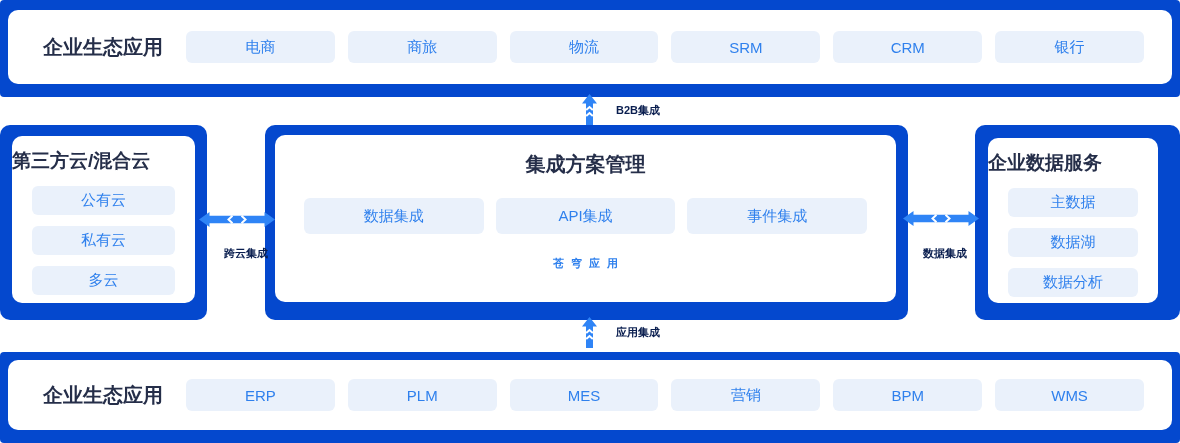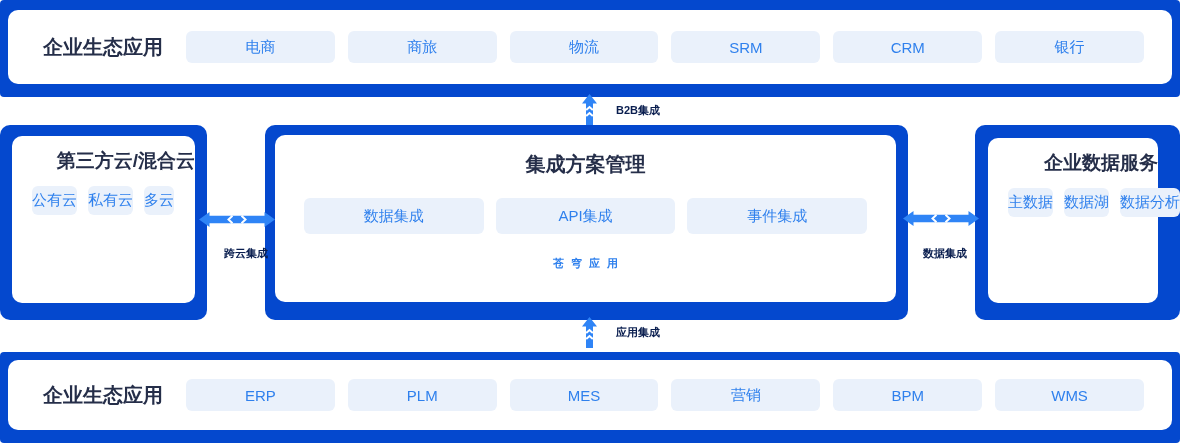--- a/index.html
+++ b/index.html
@@ -32,22 +32,22 @@
   .bar-card { display:flex; align-items:center; }
   .bar-title { margin-left:35px; font-size:20px; font-weight:bold; color:var(--title-text); white-space:nowrap; }
   .bar-chips { flex:1; display:flex; gap:13px; margin-left:23px; margin-right:28px; }
   .bar-chips .chip { flex:1; height:32px; }
 
   
   .box-left { left:0; top:125px; width:207px; height:195px; border-radius:10px; }
   .box-left .card { left:12px; top:11px; width:183px; height:167px; }
   .box-right { left:975px; top:125px; width:205px; height:195px; border-radius:10px; }
   .box-right .card { left:13px; top:13px; width:170px; height:165px; }
-  .side-title { margin-top:12px; text-align:right; font-size:19px; font-weight:bold; color:var(--title-text); white-space:nowrap; }
-  .side-chips { display:flex; flex-direction:row; gap:11px; margin:12px 20px 16px; }
+  .side-title { margin-top:12px; text-align:left; font-size:19px; font-weight:bold; color:var(--title-text); white-space:nowrap; }
+  .side-chips { display:flex; flex-direction:column; gap:11px; margin:12px 20px 16px; }
   .side-chips .chip { height:29px; }
 
   .box-center { left:265px; top:125px; width:643px; height:195px; border-radius:10px; }
   .box-center .card { left:10px; top:10px; width:621px; height:167px; }
   .center-title { margin-top:16px; text-align:center; font-size:20px; font-weight:bold; color:var(--title-text); }
   .center-chips { display:flex; gap:12px; margin:20px 29px 0; }
   .center-chips .chip { flex:1; height:36px; }
   .center-footer { margin-top:22px; text-align:center; font-size:11px; font-weight:bold;
                    color:var(--chip-text); letter-spacing:7px; text-indent:7px; }
 

